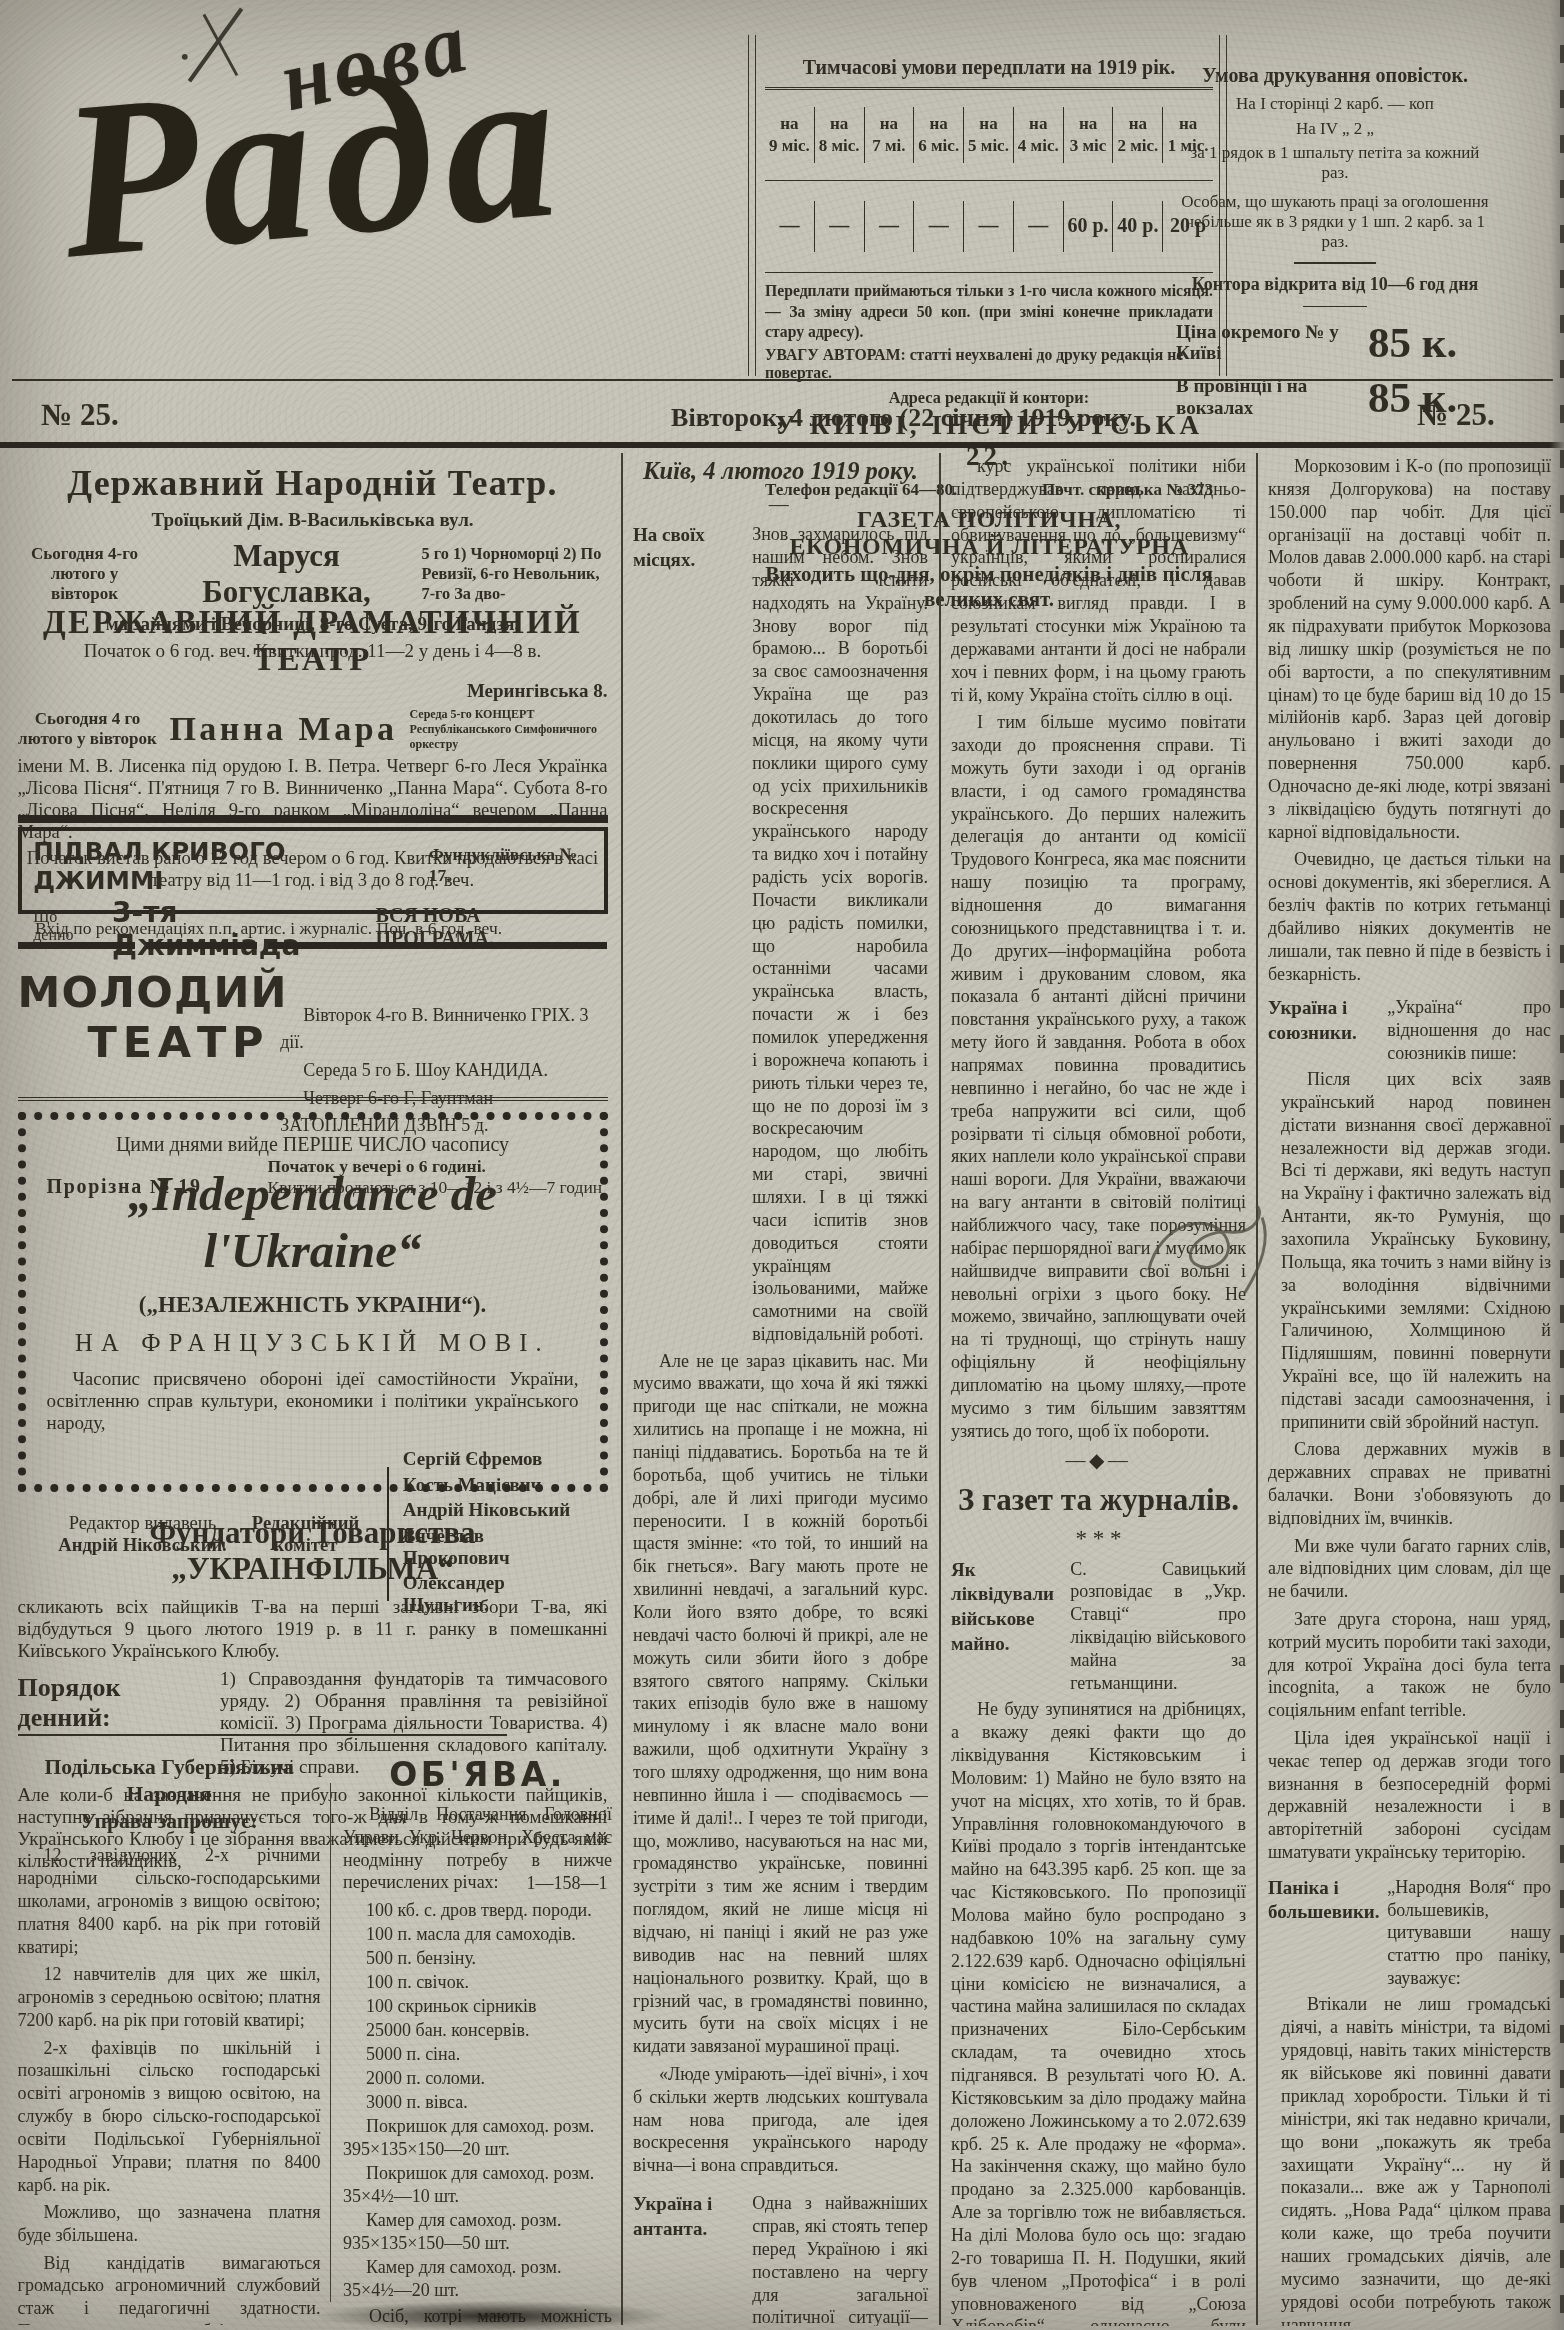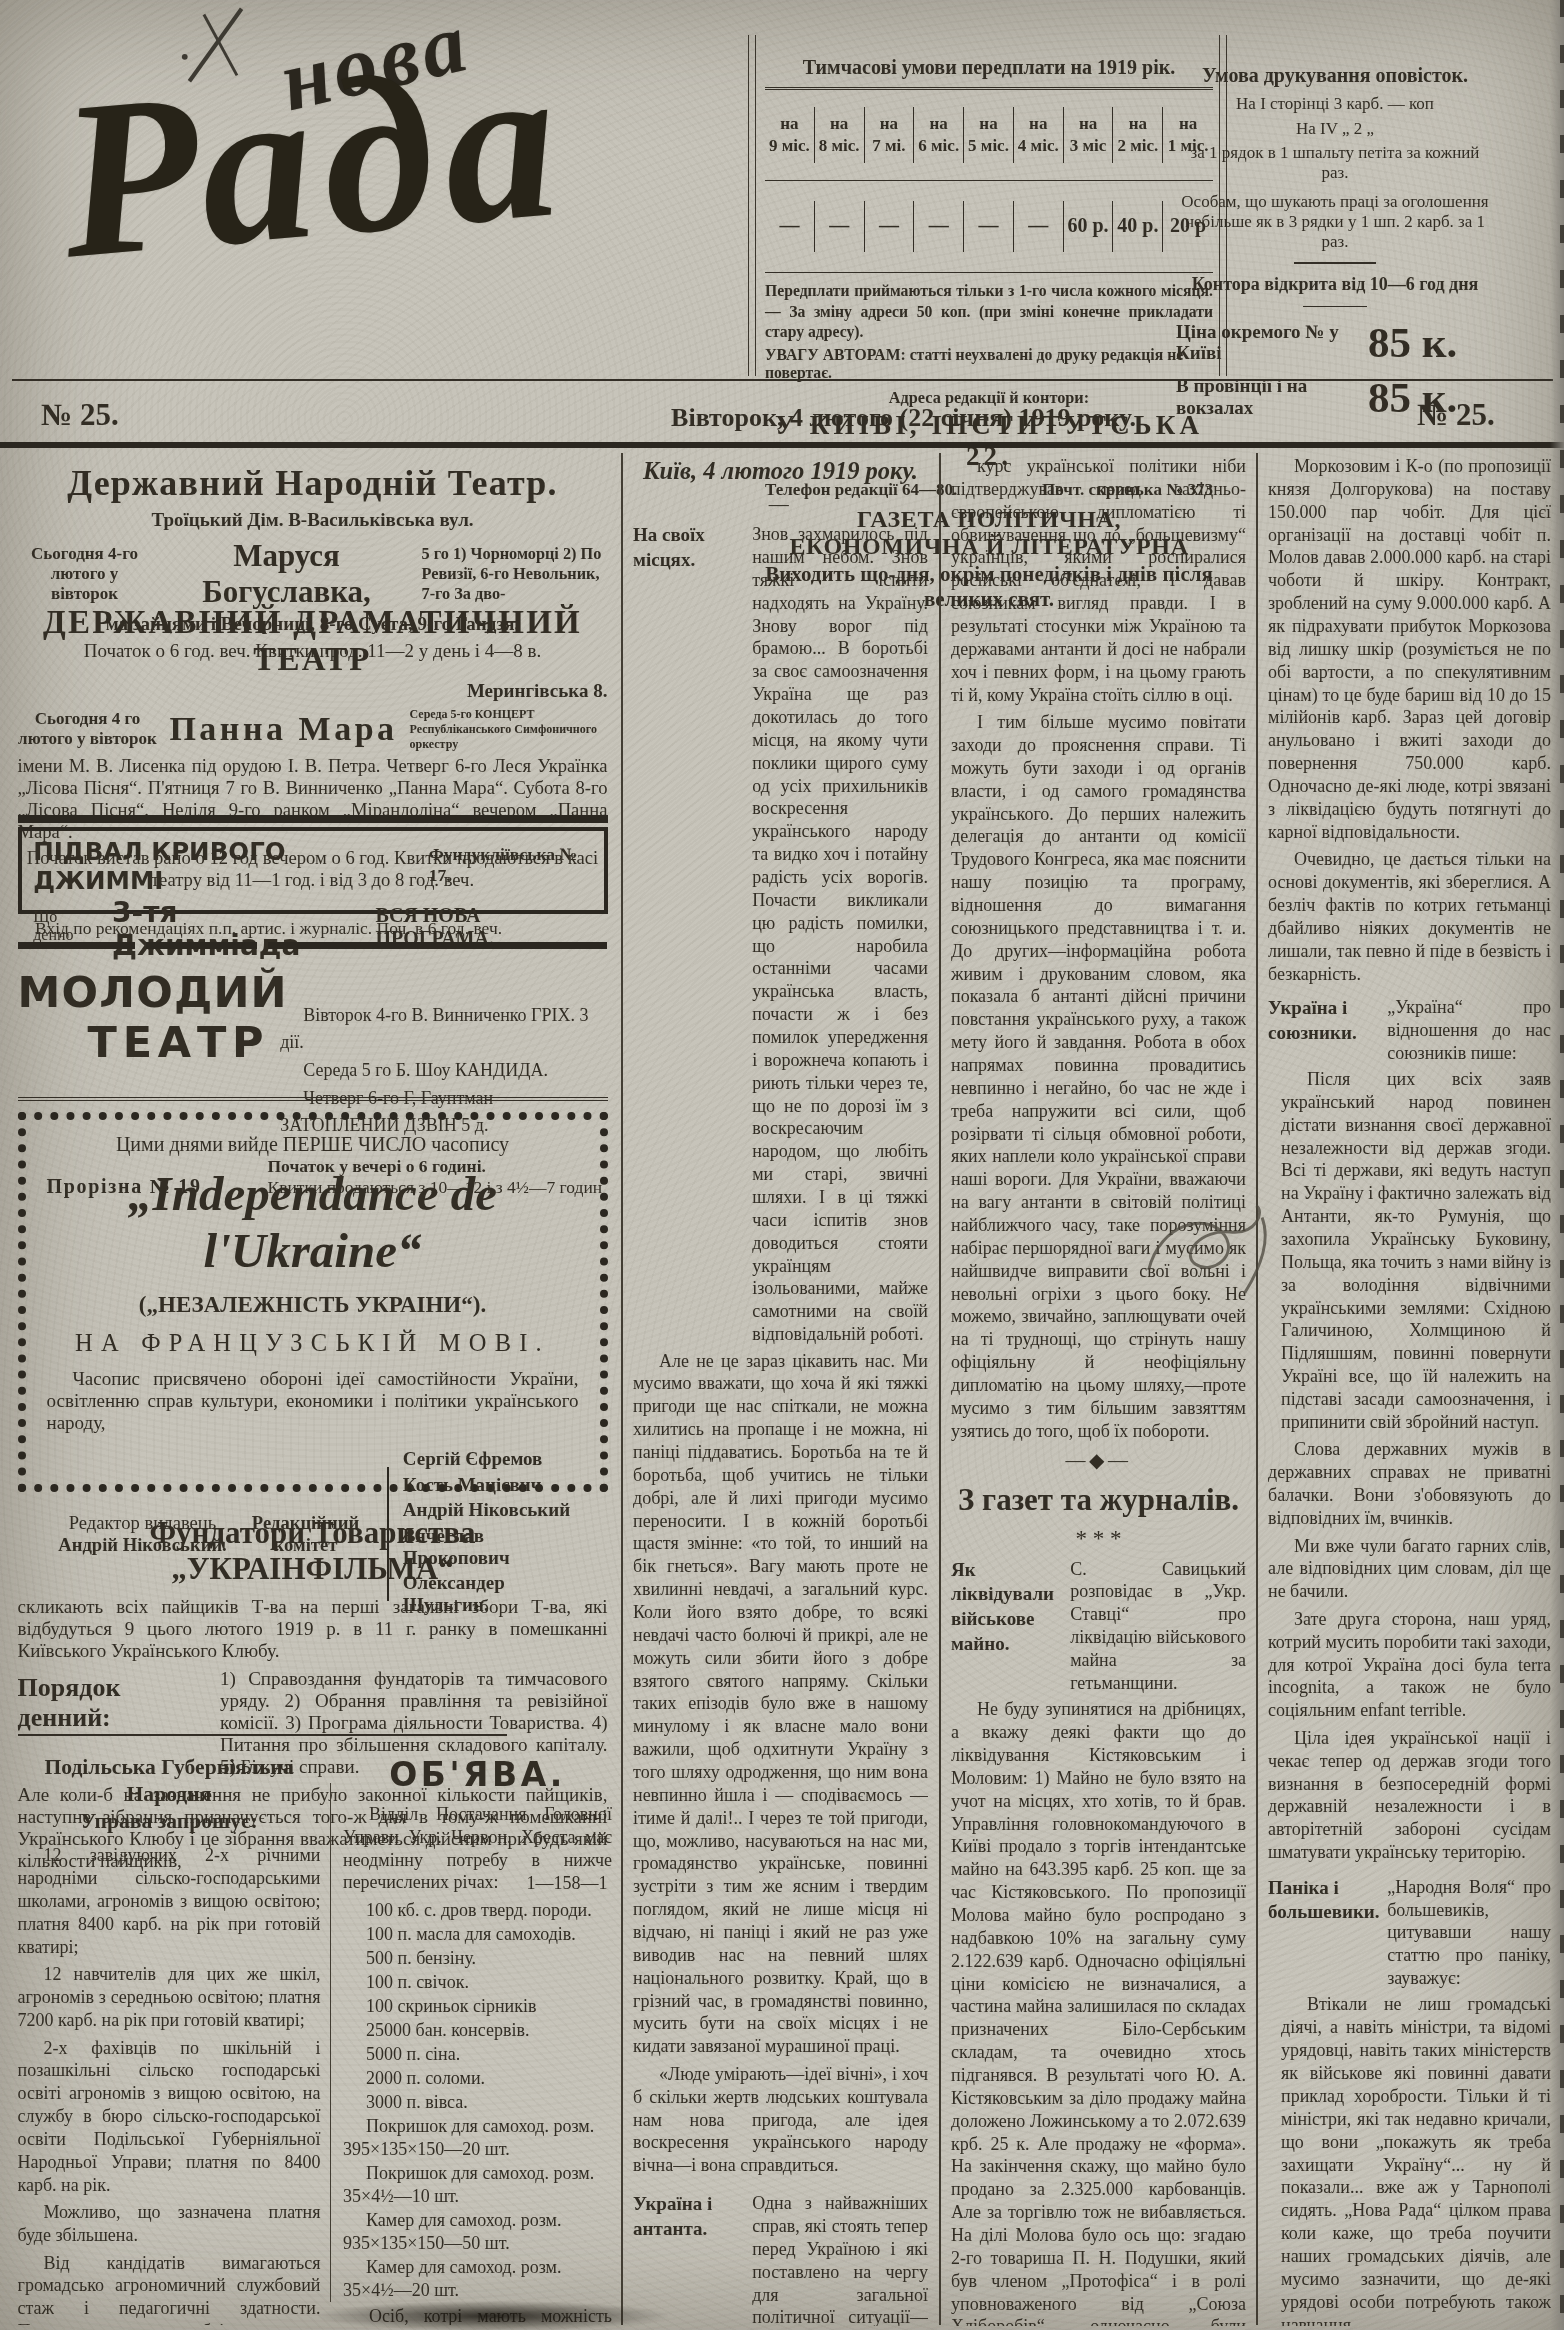--- a/index.html
+++ b/index.html
@@ -94,21 +94,21 @@
     <div style="display:flex;justify-content:space-between;font-size:17px;font-weight:bold;margin-top:8.2px;">
       <span>Телефон редакції 64—80.</span>
       <span>Почт. скринька № 373</span>
     </div>
     <div class="ctr b" style="font-size:24px;margin-top:5.8px;letter-spacing:0.6px;">ГАЗЕТА ПОЛІТИЧНА, ЕКОНОМИЧНА Й ЛІТЕРАТУРНА</div>
     <div class="ctr b" style="font-size:21px;margin-top:2.3px;">Виходить що-дня, окрім понеділків і днів після великих свят.</div>
   </div>
 
   <div class="abs" style="left:1176px;top:64px;width:318px;">
     <div class="ctr b" style="font-size:20px;">Умова друкування оповісток.</div>
-    <div class="ctr" style="font-size:17px;margin-top:7px;">На І сторінці 3 карб. — коп</div>
+    <div class="ctr" style="font-size:17px;margin-top:7px;">На І сторінці 2 карб. — коп</div>
     <div class="ctr" style="font-size:17px;margin-top:4.7px;">На ІV     „     2  „</div>
     <div class="ctr" style="font-size:17px;margin-top:4.7px;">за 1 рядок в 1 шпальту петіта за кожний раз.</div>
     <div class="ctr" style="font-size:17px;margin-top:8.2px;">Особам, що шукають праці за оголошення небільше як в 3 рядки у 1 шп. 2 карб. за 1 раз.</div>
     <div style="width:82px;height:1.7px;background:#332e26;margin:10.5px auto;"></div>
     <div class="ctr b" style="font-size:18px;">Контора відкрита від 10—6 год дня</div>
     <div style="width:64px;height:1.7px;background:#332e26;margin:10.5px auto;"></div>
     <div style="display:flex;align-items:center;margin-top:2.3px;">
       <span class="b" style="font-size:19px;width:192px;line-height:1.15;">Ціна окремого № у Київі</span>
       <span class="b" style="font-size:43px;">85 к.</span>
     </div>

